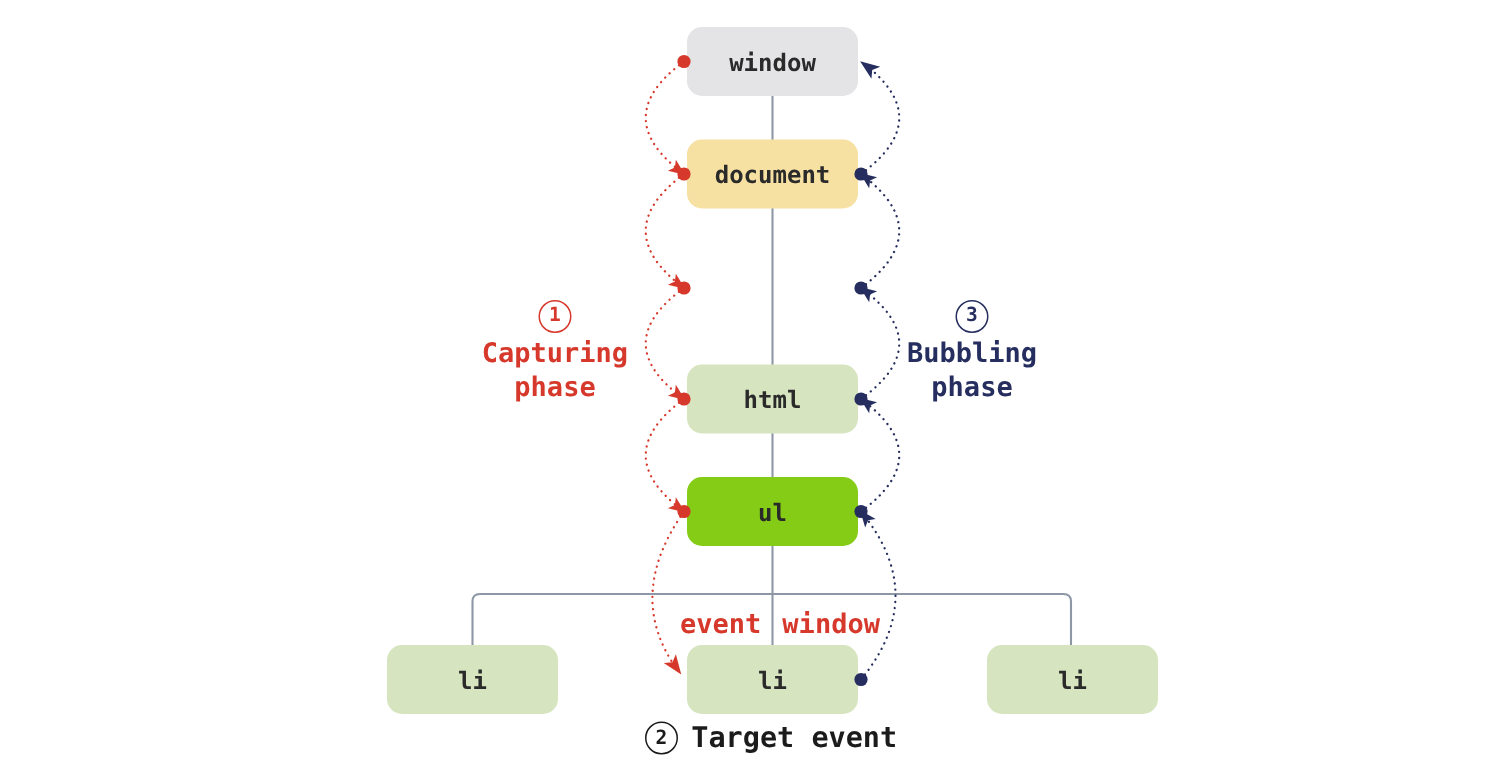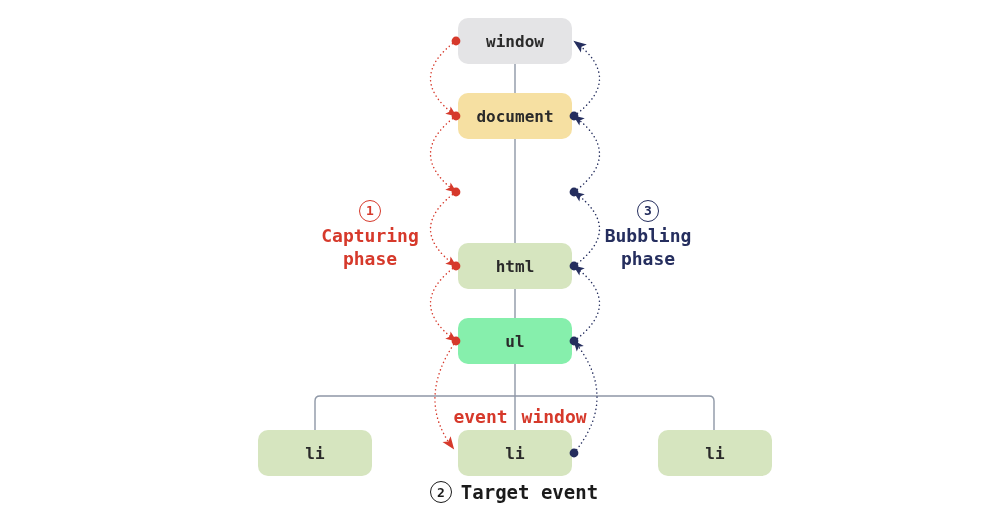--- a/index.html
+++ b/index.html
@@ -102,21 +102,21 @@
 
   <svg class="layer under" viewBox="0 0 1000 522">
     <path class="tree-line" d="M515 64 V430"></path>
     <path class="tree-line" d="M315 430 V401 Q315 396 320 396 H709 Q714 396 714 401 V430"></path>
   </svg>
 
   <div class="layer nodes">
     <div class="node win" style="background-color: rgb(228, 228, 230);">window</div>
     <div class="node doc" style="background-color: rgb(246, 224, 162);">document</div>
     <div class="node body" style="background-color: rgb(214, 229, 191);">html</div>
-    <div class="node ul" style="background-color: #86efac;">ul</div>
+    <div class="node ul" style="background-color: #84cc16;">ul</div>
     <div class="node li-left" style="background-color: rgb(214, 229, 191);">li</div>
     <div class="node li-target" style="background-color: rgb(214, 229, 191);">li</div>
     <div class="node li-right" style="background-color: rgb(214, 229, 191);">li</div>
 
     <div class="phase-label capturing">
       <span class="circled-num">1</span><br>
       <span>Capturing</span><br>
       <span>phase</span>
     </div>
     <div class="phase-label bubbling">

